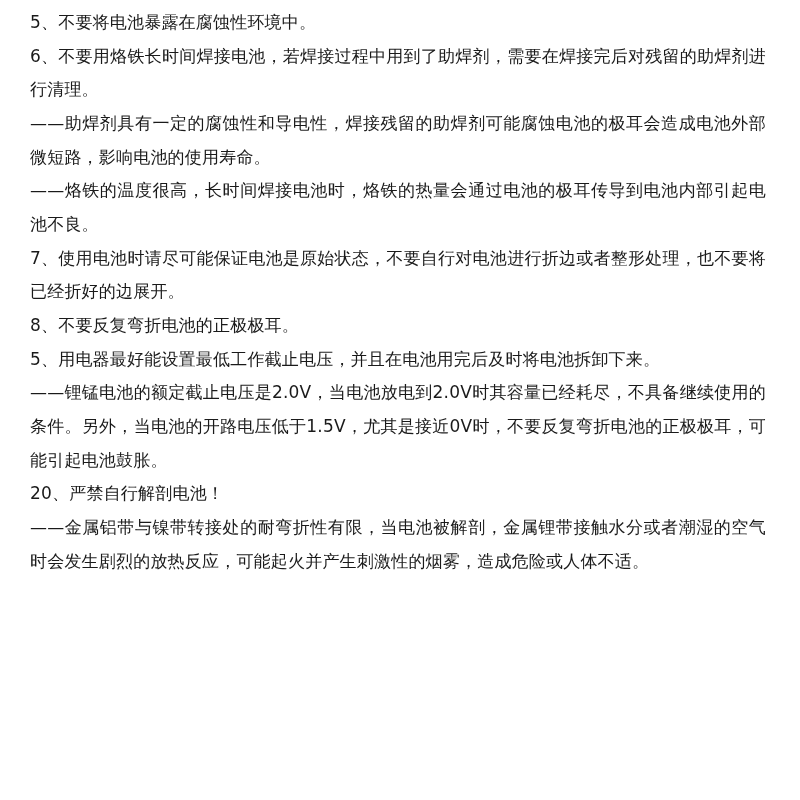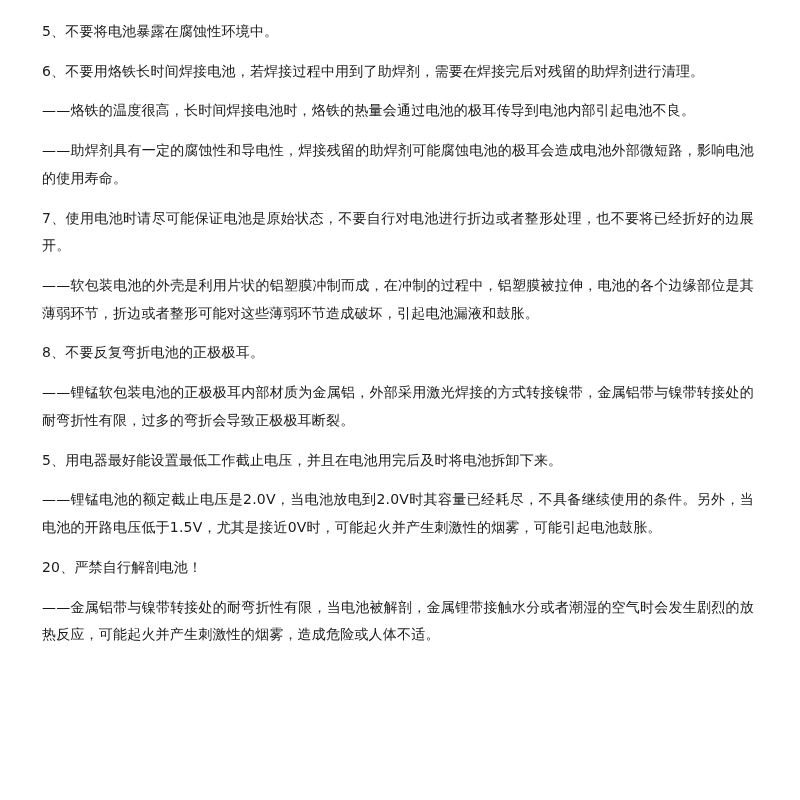--- a/index.html
+++ b/index.html
@@ -14,41 +14,39 @@
     color: #1a1a1a;
     overflow: hidden;
   }
   #doc {
     box-sizing: border-box;
     width: 800px;
     height: 800px;
     padding: 6px 34px 0 30px;
   }
   .para {
-    font-size: 14px;
+    font-size: 17px;
     line-height: 1.98;
     text-align: justify;
     text-justify: inter-ideograph;
-    margin: 12px;
+    margin: 0;
     letter-spacing: 0.2px;
     word-break: break-all;
   }
   .para.indent-none {
     text-indent: 0;
   }
 </style>
 </head>
 <body>
 
 <div id="doc">
   <p class="para indent-none">5、不要将电池暴露在腐蚀性环境中。</p>
   <p class="para indent-none">6、不要用烙铁长时间焊接电池，若焊接过程中用到了助焊剂，需要在焊接完后对残留的助焊剂进行清理。</p>
+  <p class="para indent-none">——助焊剂具有一定的腐蚀性和导电性，焊接残留的助焊剂可能腐蚀电池的极耳会造成电池外部微短路，影响电池的使用寿命。</p>
   <p class="para indent-none">——烙铁的温度很高，长时间焊接电池时，烙铁的热量会通过电池的极耳传导到电池内部引起电池不良。</p>
-  <p class="para indent-none">——助焊剂具有一定的腐蚀性和导电性，焊接残留的助焊剂可能腐蚀电池的极耳会造成电池外部微短路，影响电池的使用寿命。</p>
   <p class="para indent-none">7、使用电池时请尽可能保证电池是原始状态，不要自行对电池进行折边或者整形处理，也不要将已经折好的边展开。</p>
-  <p class="para indent-none">——软包装电池的外壳是利用片状的铝塑膜冲制而成，在冲制的过程中，铝塑膜被拉伸，电池的各个边缘部位是其薄弱环节，折边或者整形可能对这些薄弱环节造成破坏，引起电池漏液和鼓胀。</p>
   <p class="para indent-none">8、不要反复弯折电池的正极极耳。</p>
-  <p class="para indent-none">——锂锰软包装电池的正极极耳内部材质为金属铝，外部采用激光焊接的方式转接镍带，金属铝带与镍带转接处的耐弯折性有限，过多的弯折会导致正极极耳断裂。</p>
   <p class="para indent-none">5、用电器最好能设置最低工作截止电压，并且在电池用完后及时将电池拆卸下来。</p>
-  <p class="para indent-none">——锂锰电池的额定截止电压是2.0V，当电池放电到2.0V时其容量已经耗尽，不具备继续使用的条件。另外，当电池的开路电压低于1.5V，尤其是接近0V时，可能起火并产生刺激性的烟雾，可能引起电池鼓胀。</p>
+  <p class="para indent-none">——锂锰电池的额定截止电压是2.0V，当电池放电到2.0V时其容量已经耗尽，不具备继续使用的条件。另外，当电池的开路电压低于1.5V，尤其是接近0V时，不要反复弯折电池的正极极耳，可能引起电池鼓胀。</p>
   <p class="para indent-none">20、严禁自行解剖电池！</p>
   <p class="para indent-none">——金属铝带与镍带转接处的耐弯折性有限，当电池被解剖，金属锂带接触水分或者潮湿的空气时会发生剧烈的放热反应，可能起火并产生刺激性的烟雾，造成危险或人体不适。</p>
 </div>
 
 </body></html>

